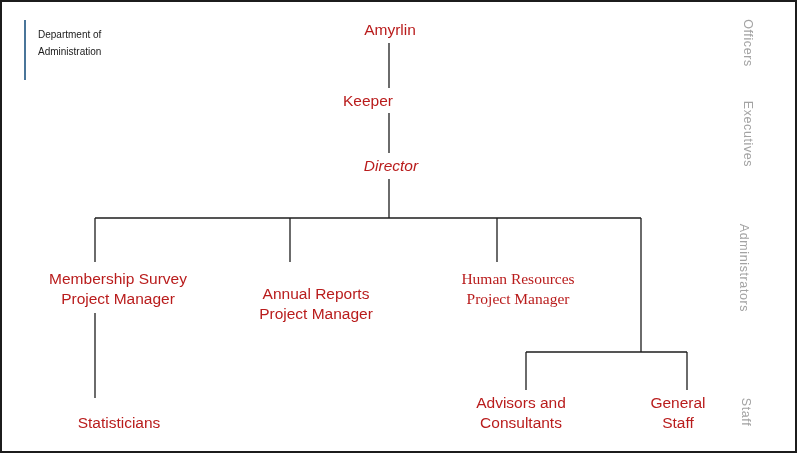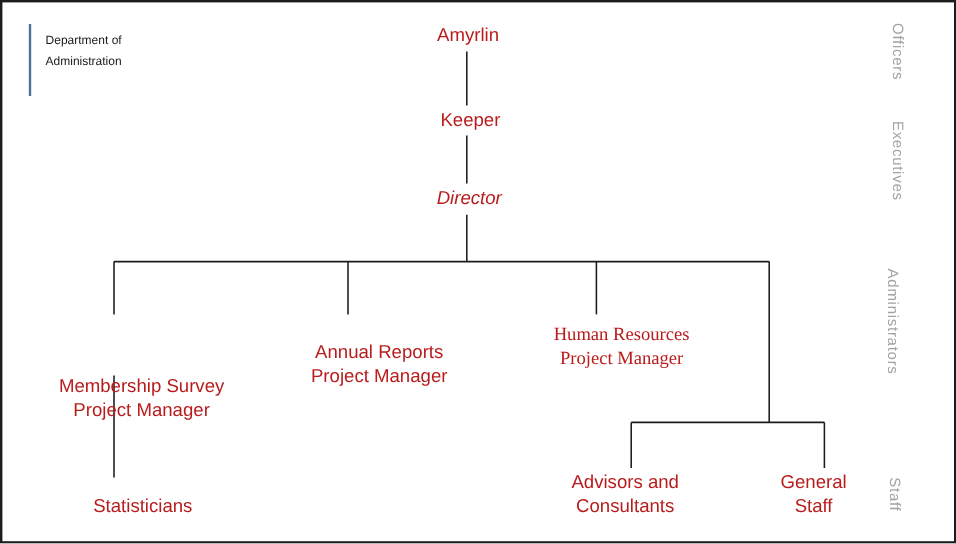--- a/index.html
+++ b/index.html
@@ -53,23 +53,23 @@
   .tier-label {
     position: absolute;
     transform: translate(-50%, -50%);
     writing-mode: vertical-rl;
     font-size: 12.5px;
     letter-spacing: 0.6px;
     color: #a3a3a3;
     white-space: nowrap;
   }
   .pos-amyrlin        { left: 388px; top: 28px;  }
-  .pos-keeper         { left: 390px; top: 99px; text-align: right;  }
+  .pos-keeper         { left: 366px; top: 99px; text-align: right;  }
   .pos-director       { left: 389px; top: 164px; font-style: italic; }
-  .pos-membership-pm  { left: 116px; top: 287px; margin-top: 44px; }
+  .pos-membership-pm  { left: 116px; top: 287px; }
   .pos-annual-pm      { left: 314px; top: 302px; }
   .pos-hr-pm          { left: 516px; top: 287px; font-family: Liberation Serif, serif; }
   .pos-statisticians  { left: 93px;  top: 421px; margin-left: 24px; }
   .pos-advisors       { left: 519px; top: 411px; }
   .pos-general-staff  { left: 676px; top: 411px; }
   .pos-tier-officers       { left: 746px; top: 41px;  }
   .pos-tier-executives     { left: 746px; top: 132px; }
   .pos-tier-administrators { left: 742px; top: 266px; }
   .pos-tier-staff          { left: 744px; top: 410px; }
 </style>

